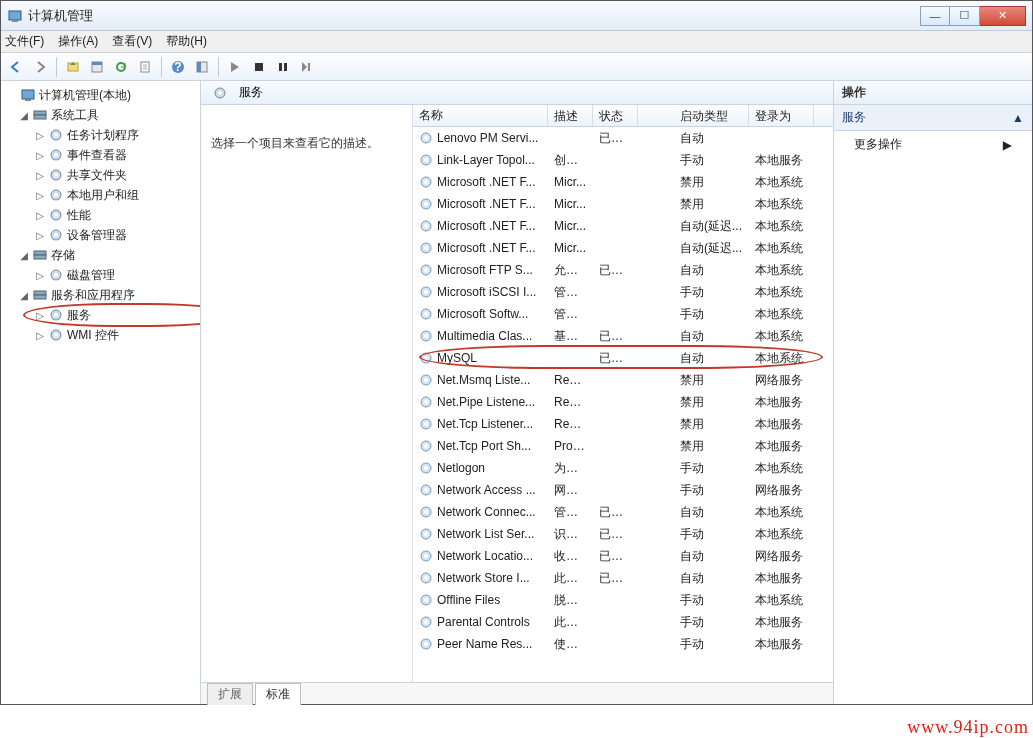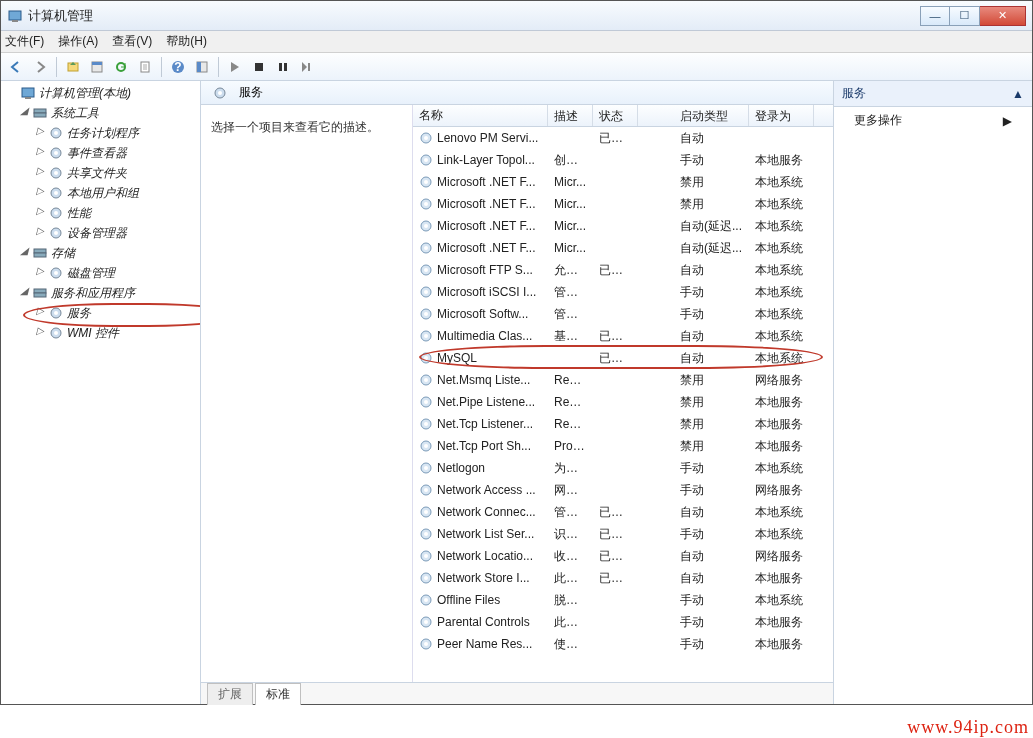--- a/index.html
+++ b/index.html
@@ -12,31 +12,31 @@
 .winbtn { width: 30px; height: 20px; border: 1px solid #8aa0b8; background: linear-gradient(to bottom, #f7fbff, #d9e9fa); display: flex; align-items: center; justify-content: center; font-size: 11px; color: #2a4a6a; cursor: pointer; }
 .winbtn.max { border-left: none; }
 .winbtn.close { width: 46px; background: linear-gradient(to bottom, #e88a7e, #d24a37); color: #fff; border-left: none; border-color: #a33; }
 .menubar { height: 22px; background: #f0f0f0; display: flex; align-items: center; padding: 0 4px; border-bottom: 1px solid #d0d0d0; }
 .menubar span { margin-right: 14px; cursor: pointer; color: #222; }
 .toolbar { height: 28px; background: linear-gradient(to bottom, #fdfeff, #ecf3fb); display: flex; align-items: center; padding: 0 4px; border-bottom: 1px solid #c9d4e1; gap: 2px; }
 .tbtn { width: 22px; height: 22px; display: flex; align-items: center; justify-content: center; border: 1px solid transparent; cursor: pointer; }
 .tsep { width: 1px; height: 20px; background: #c0cad6; margin: 0 3px; }
 .body { flex: 1; display: flex; min-height: 0; background: #fff; }
 .tree { width: 200px; border-right: 1px solid #c9d4e1; background: #fff; padding: 4px 2px; overflow: auto; }
-.tree-item { display: flex; align-items: flex-start; height: 20px; padding-left: 4px; cursor: pointer; white-space: nowrap; color: #222; font-style: italic; }
+.tree-item { display: flex; align-items: center; height: 20px; padding-left: 4px; cursor: pointer; white-space: nowrap; color: #222; }
 .exp { width: 10px; text-align: center; color: #666; font-size: 10px; }
 .ticon { width: 16px; height: 16px; margin: 0 3px; display: inline-flex; align-items: center; justify-content: center; }
 .tree .l1 { padding-left: 16px; }
 .tree .l2 { padding-left: 32px; }
 .circled { position: relative; }
 .circled::after { content: ""; position: absolute; left: 20px; right: -40px; top: -2px; bottom: -2px; border: 2px solid #c0392b; border-radius: 50%/60%; pointer-events: none; }
 .middle { flex: 1; display: flex; flex-direction: column; border-right: 1px solid #c9d4e1; min-width: 0; }
 .mid-header { height: 24px; background: linear-gradient(to bottom, #f7fbff, #e8f1fb); border-bottom: 1px solid #c9d4e1; display: flex; align-items: center; padding: 0 8px; gap: 8px; }
 .mid-body { flex: 1; display: flex; min-height: 0; }
-.desc-pane { width: 212px; padding: 14px 10px; color: #333; border-right: 1px solid #dde; }
+.desc-pane { width: 212px; padding: 30px 10px; color: #333; border-right: 1px solid #dde; }
 .list-pane { flex: 1; display: flex; flex-direction: column; min-height: 0; }
 .cols { height: 22px; display: flex; background: linear-gradient(to bottom, #fdfeff, #ecf3fb); border-bottom: 1px solid #c9d4e1; }
 .col { border-right: 1px solid #d5dde7; padding: 3px 6px; color: #222; cursor: pointer; overflow: hidden; white-space: nowrap; }
 .rows { flex: 1; overflow-y: auto; position: relative; }
 .row { display: flex; height: 22px; align-items: center; cursor: pointer; }
 .cell { padding: 0 6px; white-space: nowrap; overflow: hidden; text-overflow: ellipsis; color: #222; }
 .c0 { width: 135px; display: flex; align-items: center; gap: 4px; }
 .c1 { width: 45px; }
 .c2 { width: 45px; }
 .c3 { width: 75px; margin-left: 36px; }
@@ -676,20 +676,21 @@
             </div>
         </div>
       </div>
       <div class="bottom-tabs">
         <div class="btab inactive">扩展</div>
         <div class="btab">标准</div>
       </div>
     </div>
 
     <div class="actions">
+      <div class="actions-hdr">操作</div>
       <div class="action-sec">
         <span>服务</span>
         <span>▲</span>
       </div>
       <div class="action-item">
         <span>更多操作</span>
         <span>▶</span>
       </div>
     </div>
 

